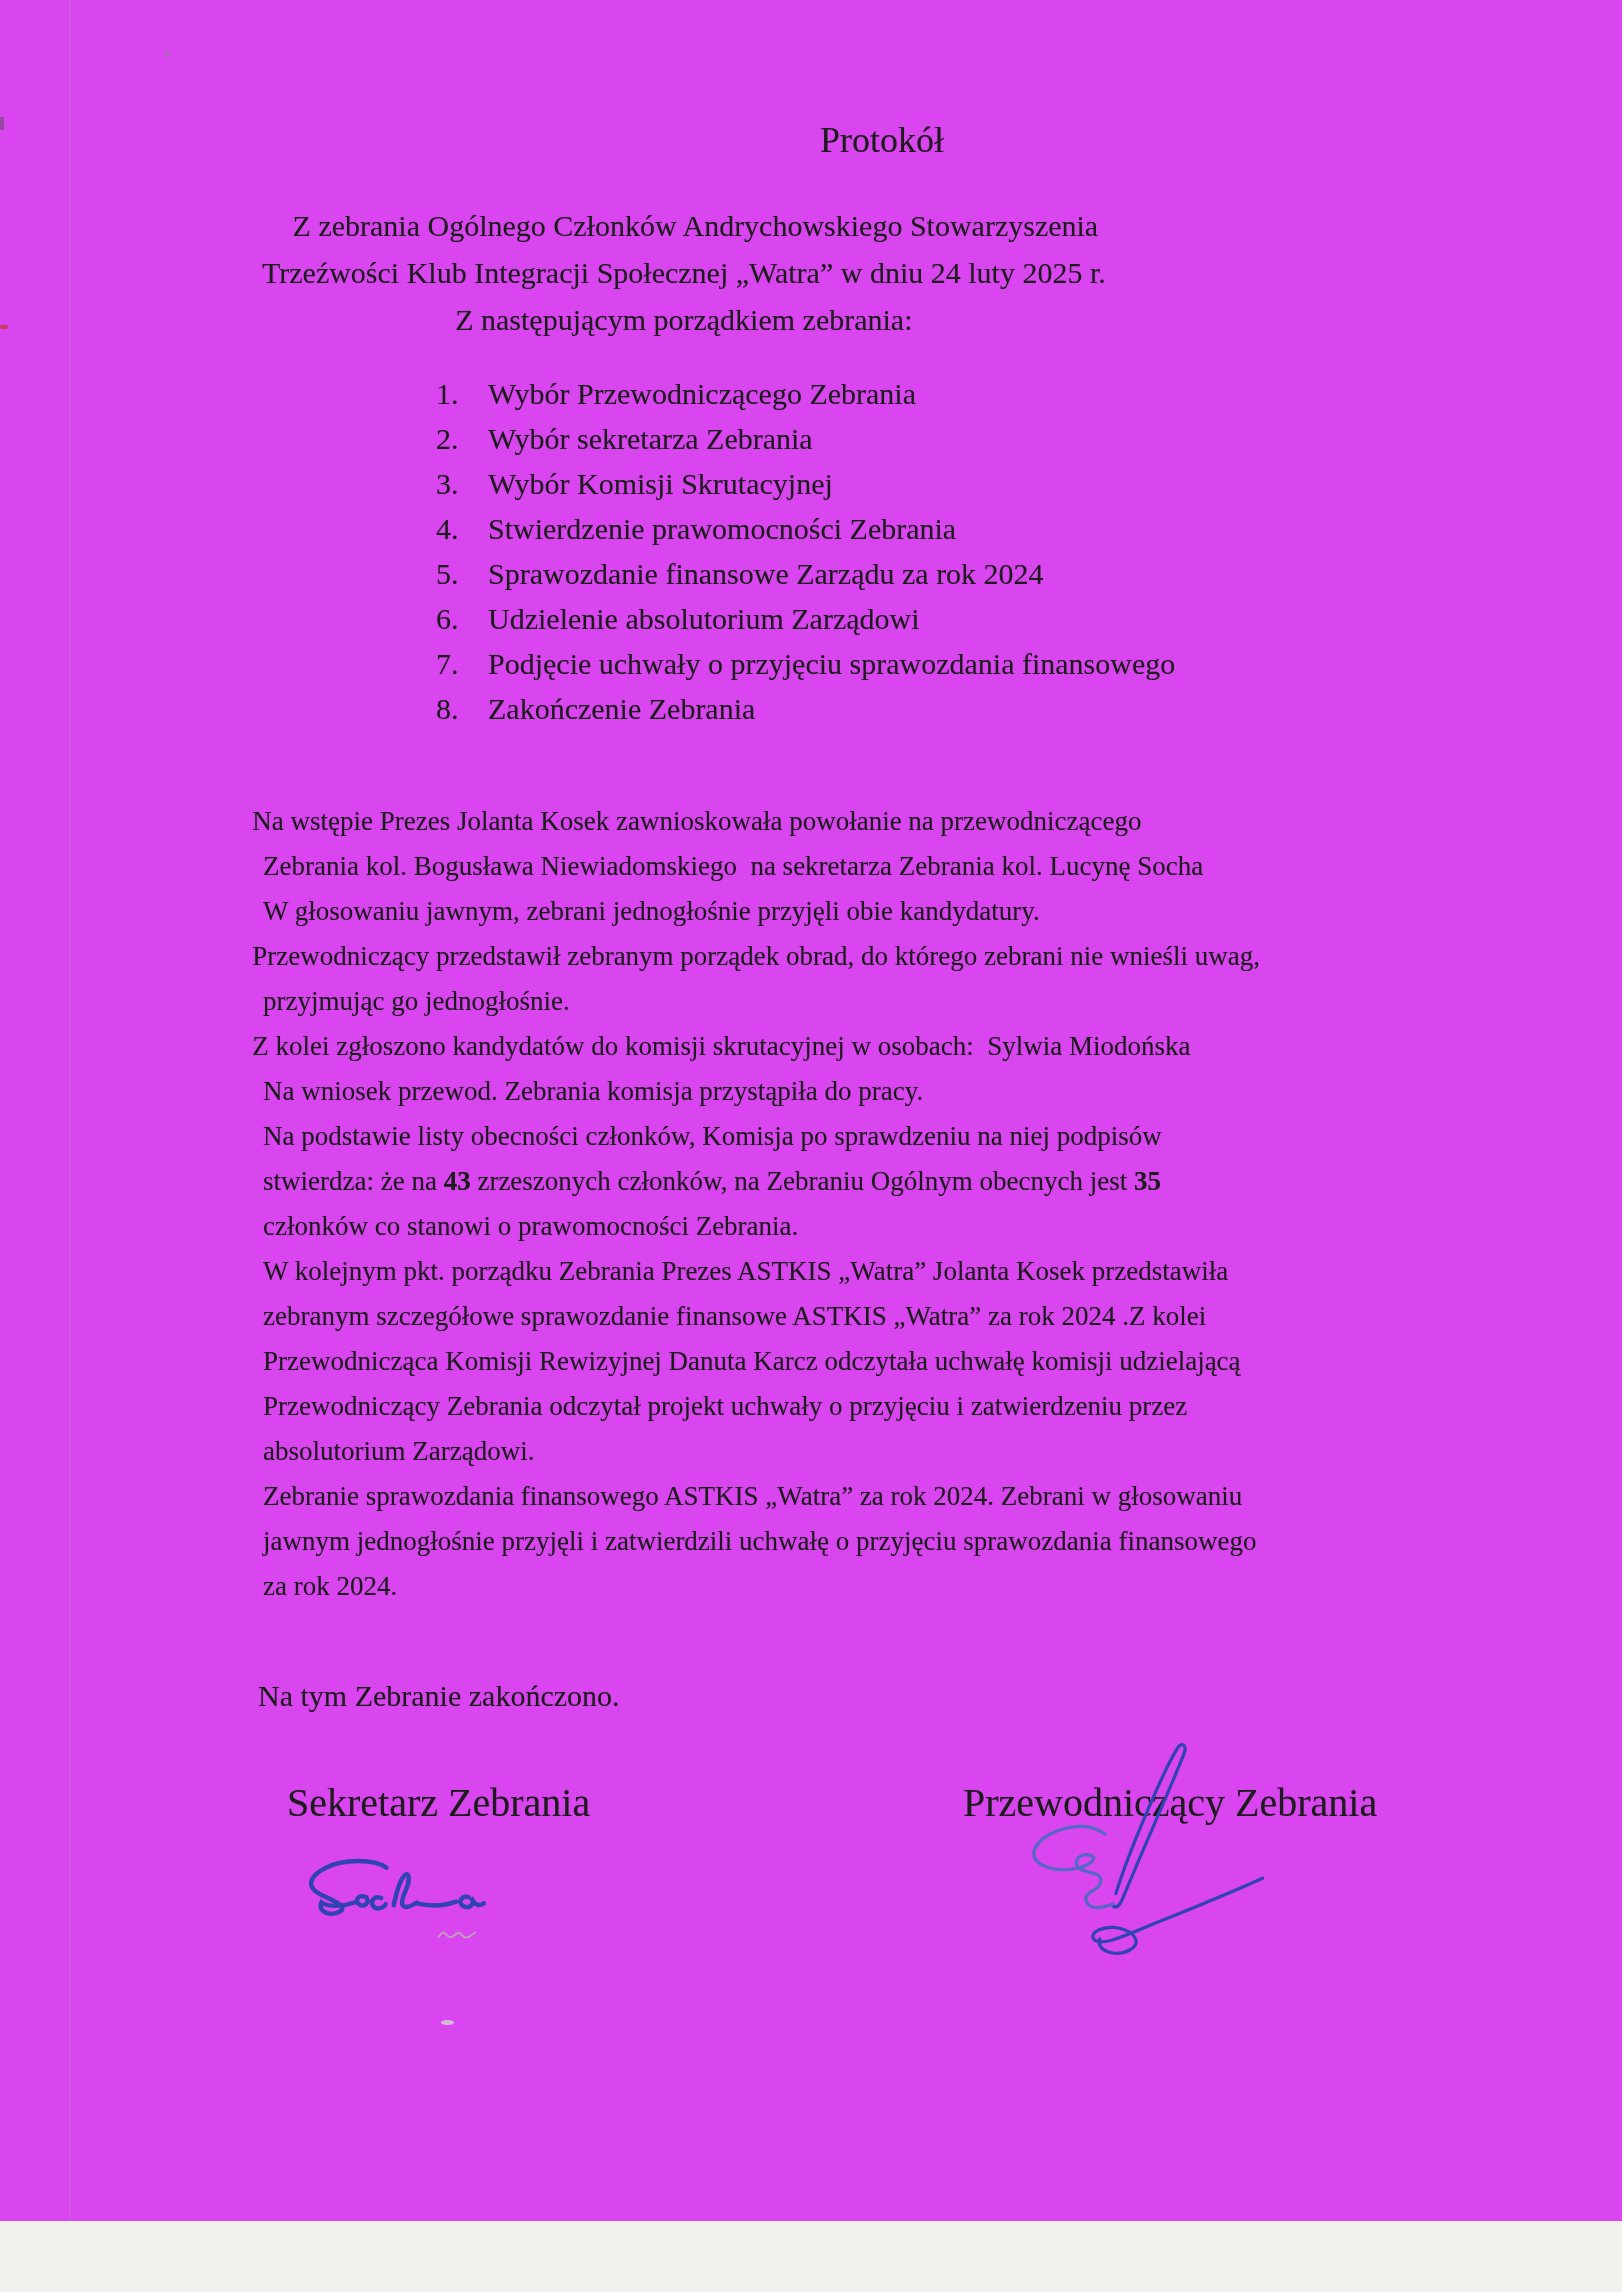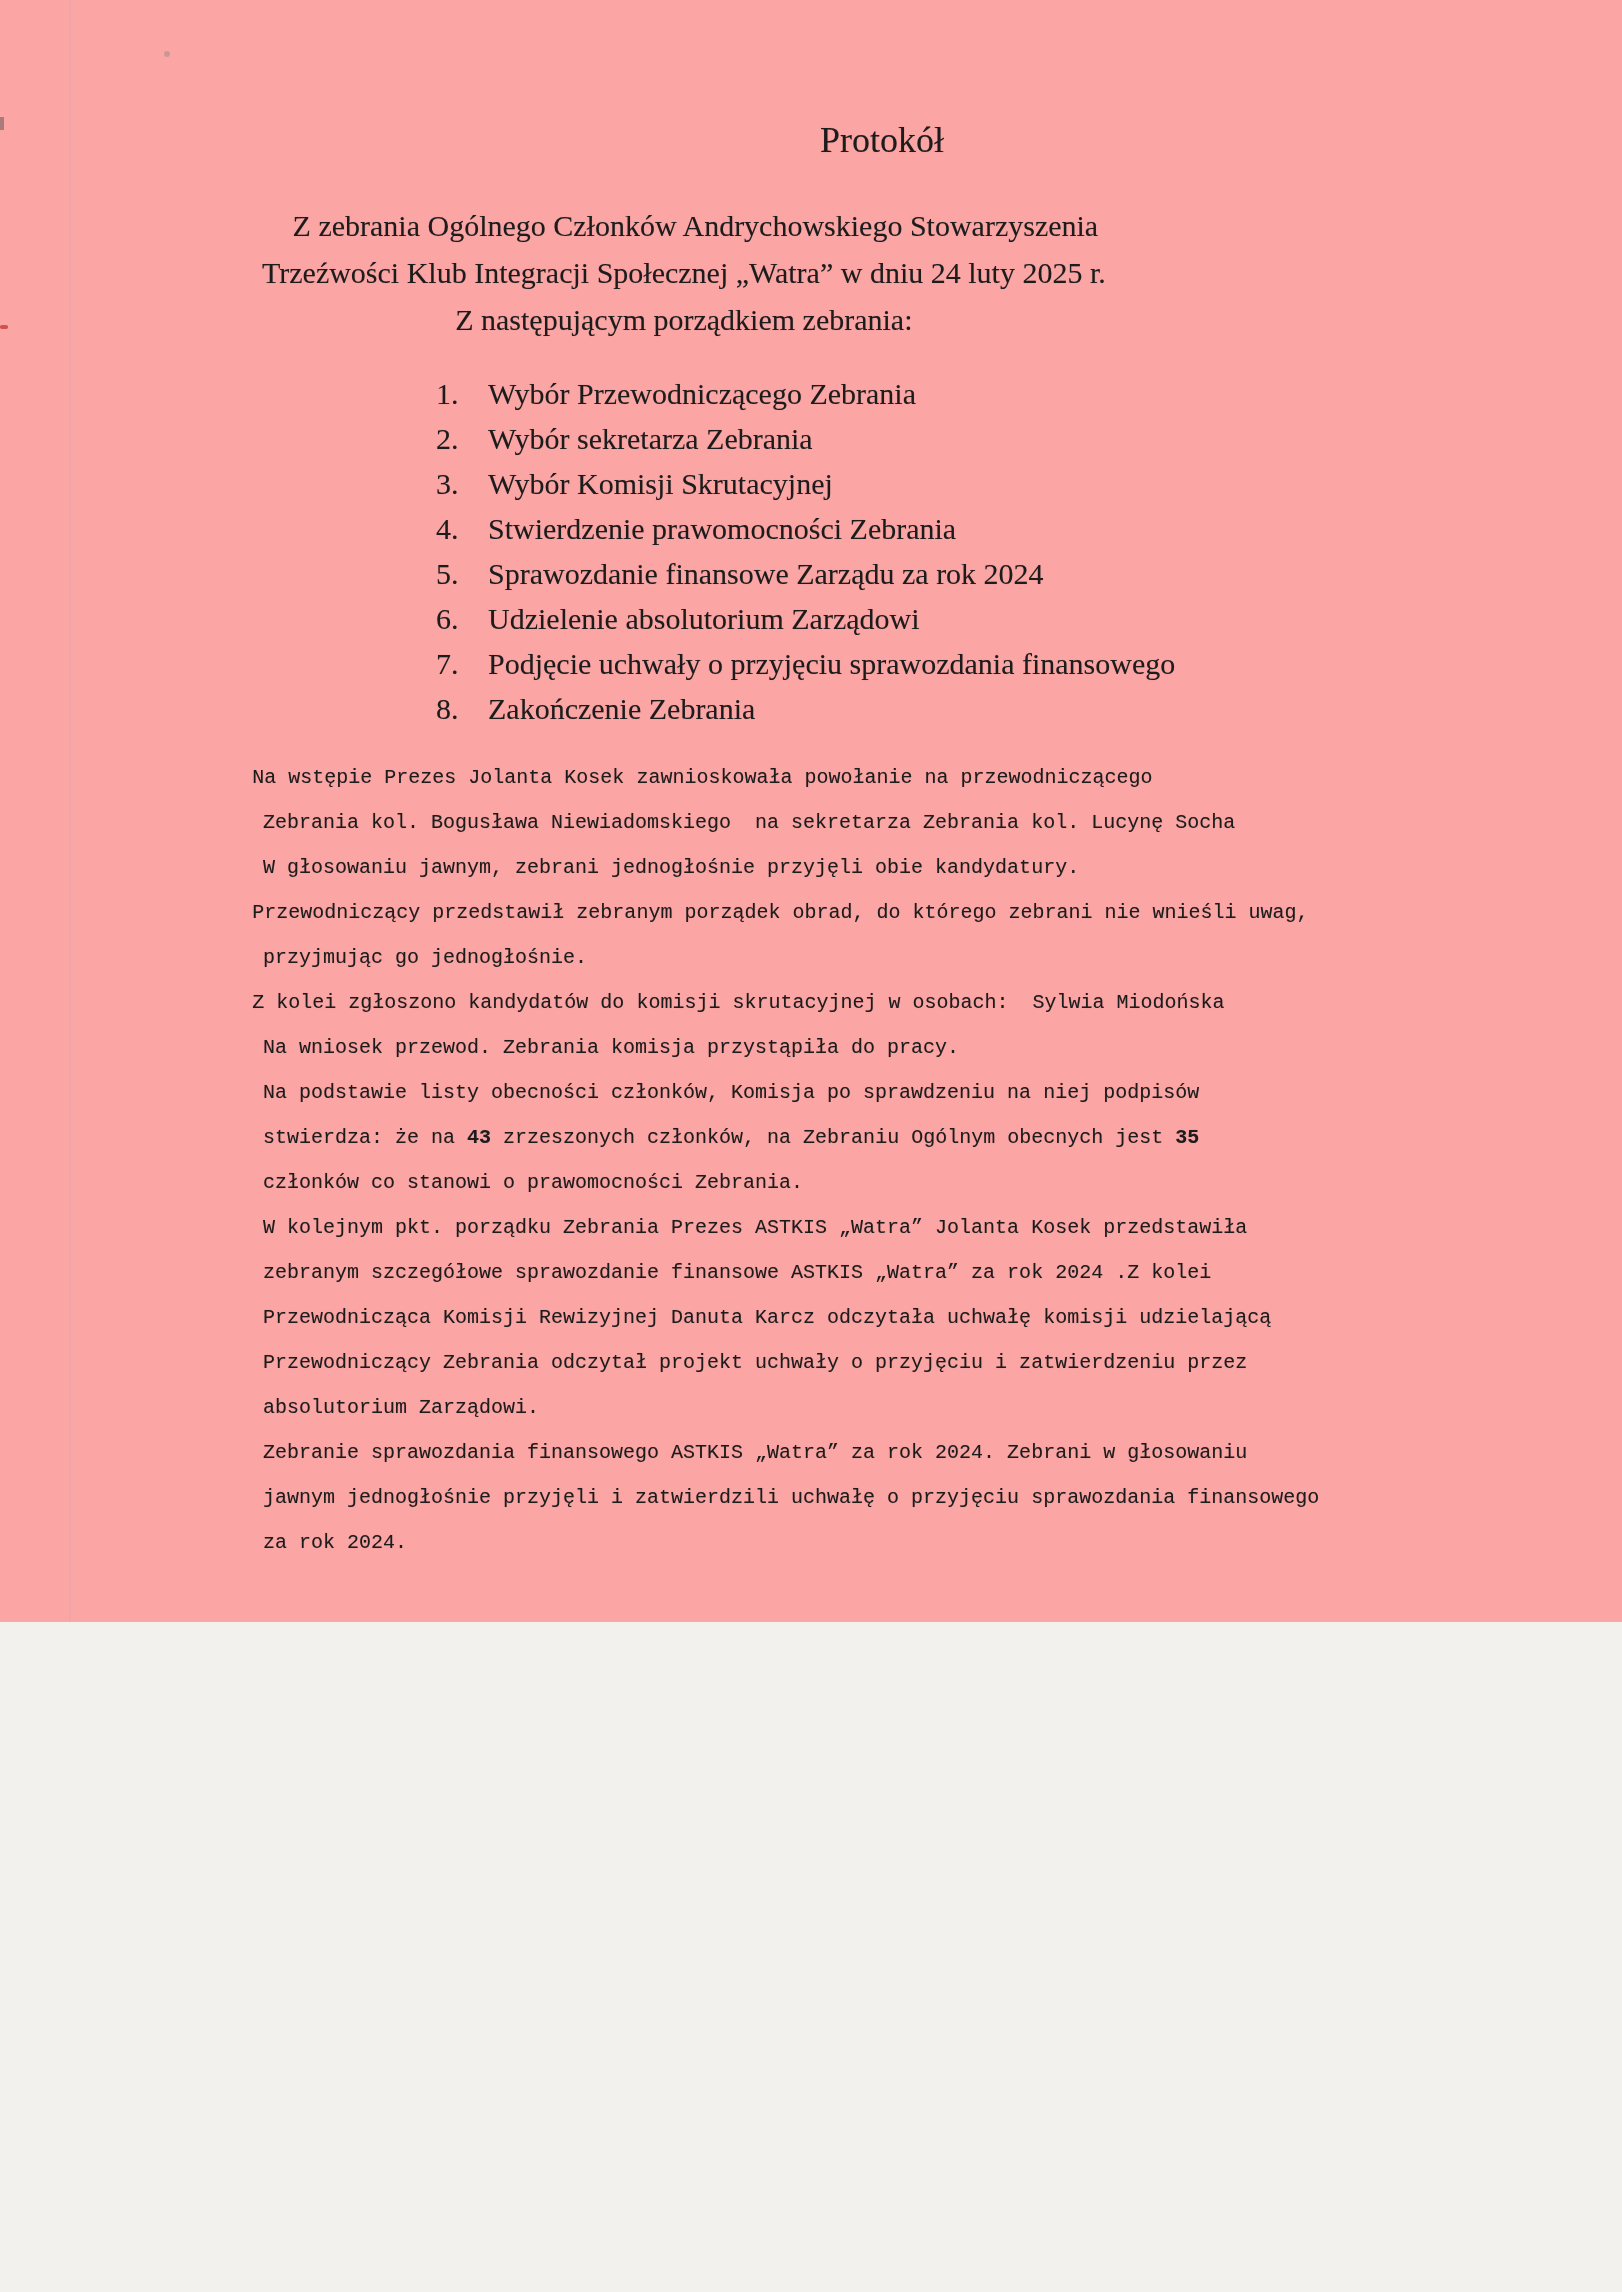--- a/index.html
+++ b/index.html
@@ -1,19 +1,19 @@
 <!DOCTYPE html>
 <html style="font-size:14.3px"><head>
 <meta charset="utf-8">
 <style>
   html,body{margin:0;padding:0;background:#f2f1ee;}
   .page{
     position:relative;
-    width:1623px;height:1622px;
-    background:#fca5a5;
+    width:1623px;height:2221px;
+    background:#d946ef;
     font-family:"Liberation Serif", serif;
     color:#1c1c1c;
     overflow:hidden;
     text-shadow:0 0 0.9px rgba(30,30,30,.28);
   }
   .line{white-space:pre;}
   .doc-title{
     position:absolute;left:820px;top:120px;
     font-size:36px;line-height:41px;
   }
@@ -22,22 +22,22 @@
     font-size:30px;line-height:47px;text-align:center;
   }
   .intro .l0{margin-left:23px;}
   .agenda{
     position:absolute;left:436px;top:371px;
     font-size:30px;line-height:45px;
   }
   .agenda-item{display:flex;}
   .agenda-item .num{width:52px;flex:0 0 52px;}
   .bodytext{
-    position:absolute;left:263px;top:755px;
-    font-size:20px;line-height:45px;font-family:Liberation Mono, monospace;
+    position:absolute;left:263px;top:799px;
+    font-size:27px;line-height:45px;
   }
   .bodytext .out{margin-left:-10.7px;}
   .bold{font-weight:700;}
   .closing{
     position:absolute;left:258px;top:1673px;
     font-size:30px;line-height:45px;
   }
   .sig-label{position:absolute;top:1784px;font-size:40px;line-height:38px;}
   .sig-left{left:287px;}
   .sig-right{left:963px;}

